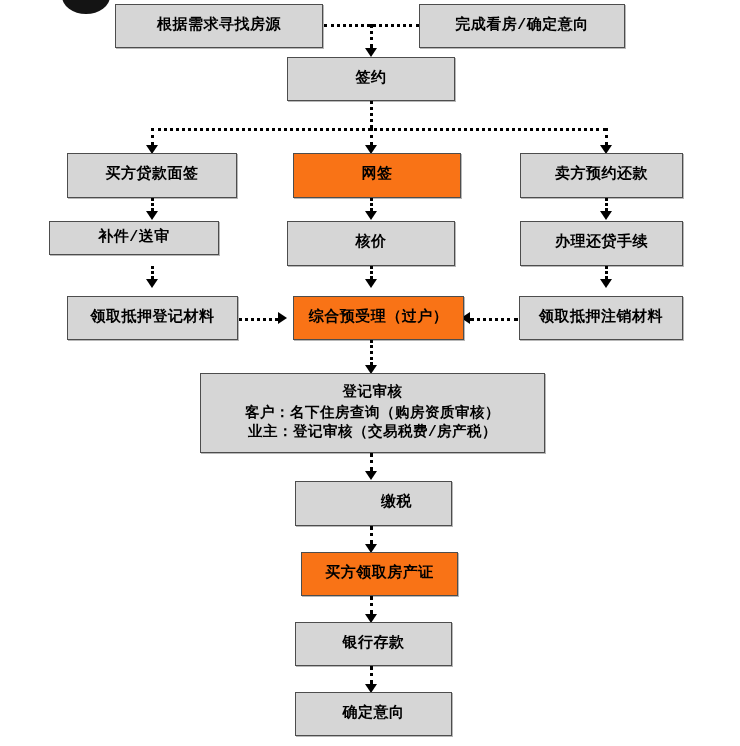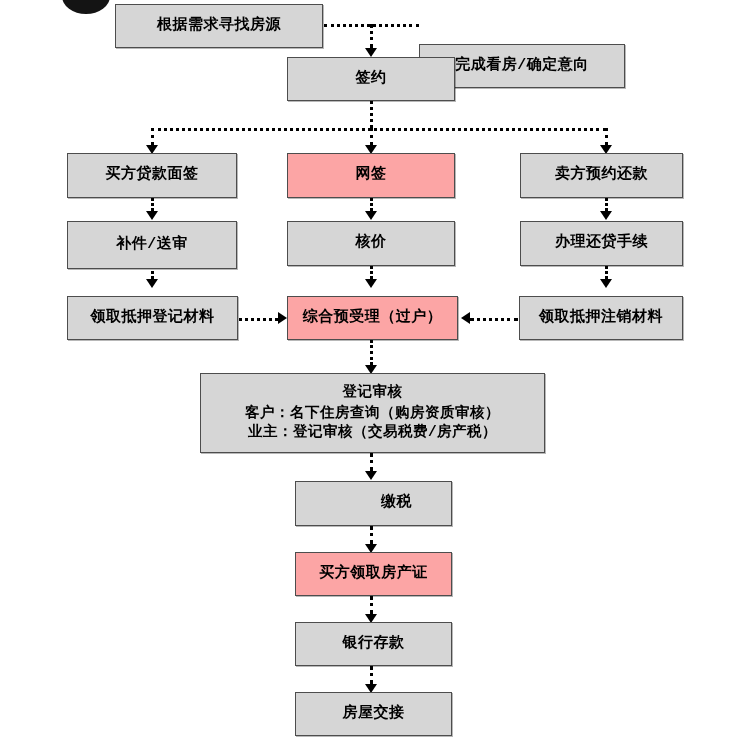--- a/index.html
+++ b/index.html
@@ -26,21 +26,22 @@
     align-items: center;
     justify-content: center;
     text-align: center;
     font-size: 15px;
     font-weight: 700;
     line-height: 1.35;
     letter-spacing: 0.5px;
     box-shadow: 1px 1px 0 rgba(0,0,0,0.28);
   }
   .node.highlight {
-    background: #fca5a5;
+    background: #f97316;
+    margin-left: 6px;
   }
   .node.multiline {
     flex-direction: column;
     justify-content: center;
     font-size: 14.5px;
   }
   .node .ln { display: block; white-space: nowrap; }
   .node .ln.title { margin-bottom: 1px; text-align: center; }
 
   
@@ -169,41 +170,41 @@
 
     <div class="v-dot" style="left:370px; top:666px; height:18px;"></div>
     <div class="arrow-down" style="left:365px; top:684px;"></div>
 
   </div>
 
   <div class="node" style="left:115px; top:4px; width:208px; height:44px;">
     <span class="ln">根据需求寻找房源</span>
   </div>
 
-  <div class="node" style="left:419px; top:4px; width:206px; height:44px;margin-top:40px;">
+  <div class="node" style="left:419px; top:4px; width:206px; height:44px;">
     <span class="ln">完成看房/确定意向</span>
   </div>
 
   <div class="node" style="left:287px; top:57px; width:168px; height:44px;">
     <span class="ln">签约</span>
   </div>
 
   <div class="node" style="left:67px; top:153px; width:170px; height:45px;">
     <span class="ln">买方贷款面签</span>
   </div>
 
   <div class="node highlight" style="left:287px; top:153px; width:168px; height:45px;">
     <span class="ln">网签</span>
   </div>
 
   <div class="node" style="left:520px; top:153px; width:163px; height:45px;">
     <span class="ln">卖方预约还款</span>
   </div>
 
-  <div class="node" style="left:67px; top:221px; width:170px; height:48px;">
+  <div class="node" style="left:49px; top:221px; width:170px; height:34px;">
     <span class="ln">补件/送审</span>
   </div>
 
   <div class="node" style="left:287px; top:221px; width:168px; height:45px;align-items:center;">
     <span class="ln">核价</span>
   </div>
 
   <div class="node" style="left:520px; top:221px; width:163px; height:45px;">
     <span class="ln">办理还贷手续</span>
   </div>
@@ -232,17 +233,17 @@
 
   <div class="node highlight" style="left:295px; top:552px; width:157px; height:44px;">
     <span class="ln">买方领取房产证</span>
   </div>
 
   <div class="node" style="left:295px; top:622px; width:157px; height:44px;">
     <span class="ln">银行存款</span>
   </div>
 
   <div class="node" style="left:295px; top:692px; width:157px; height:44px;">
-    <span class="ln">房屋交接</span>
+    <span class="ln">确定意向</span>
   </div>
 
 
 </div>
 
 </body></html>

